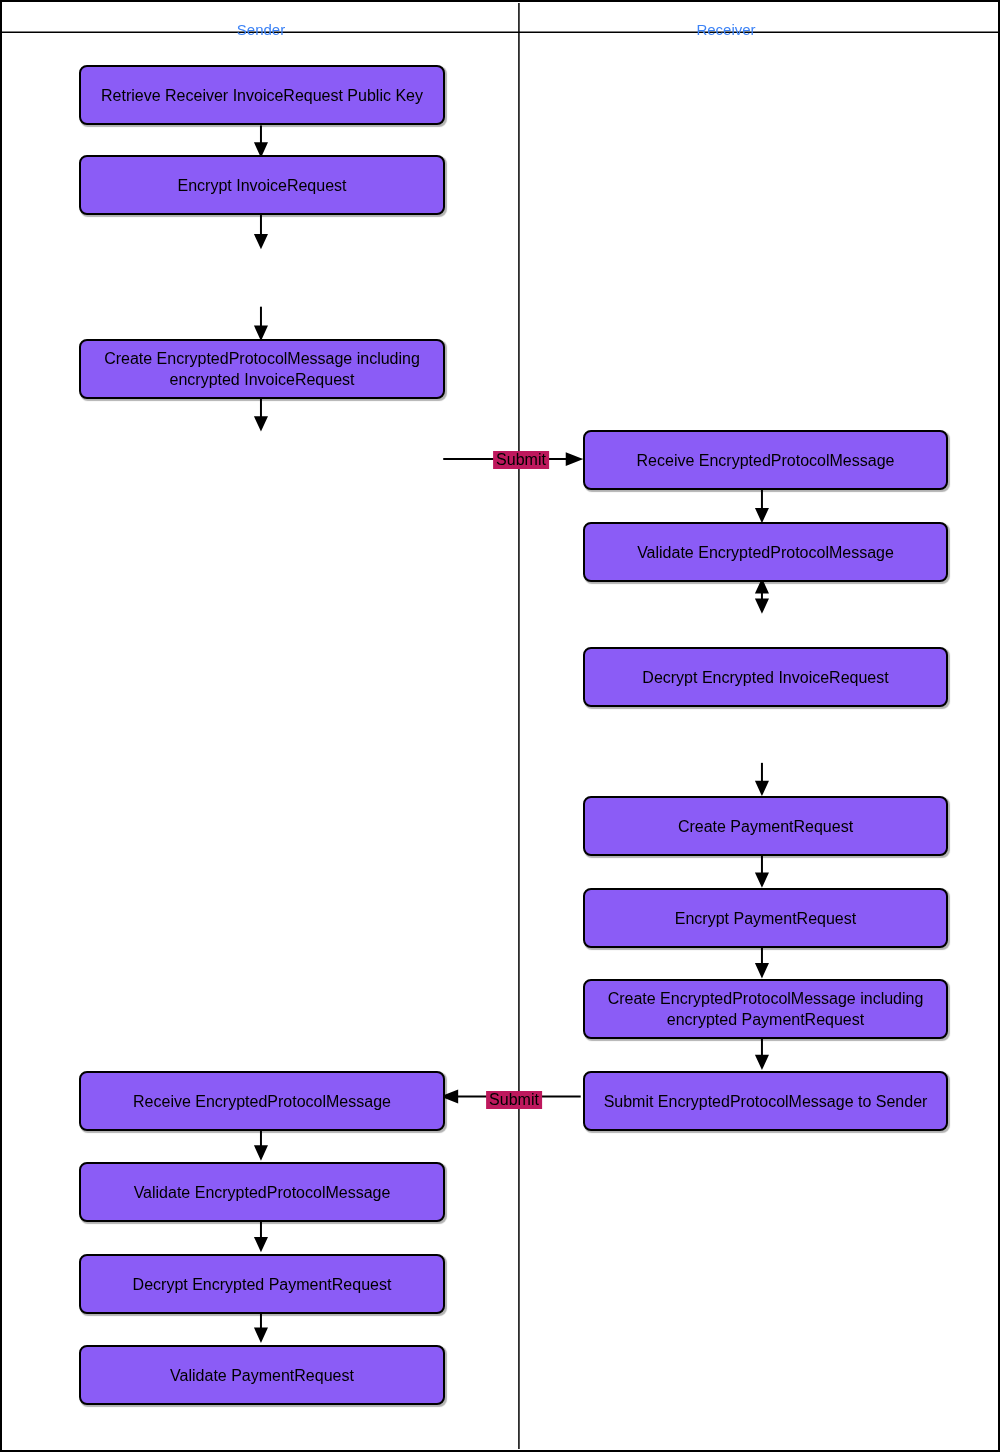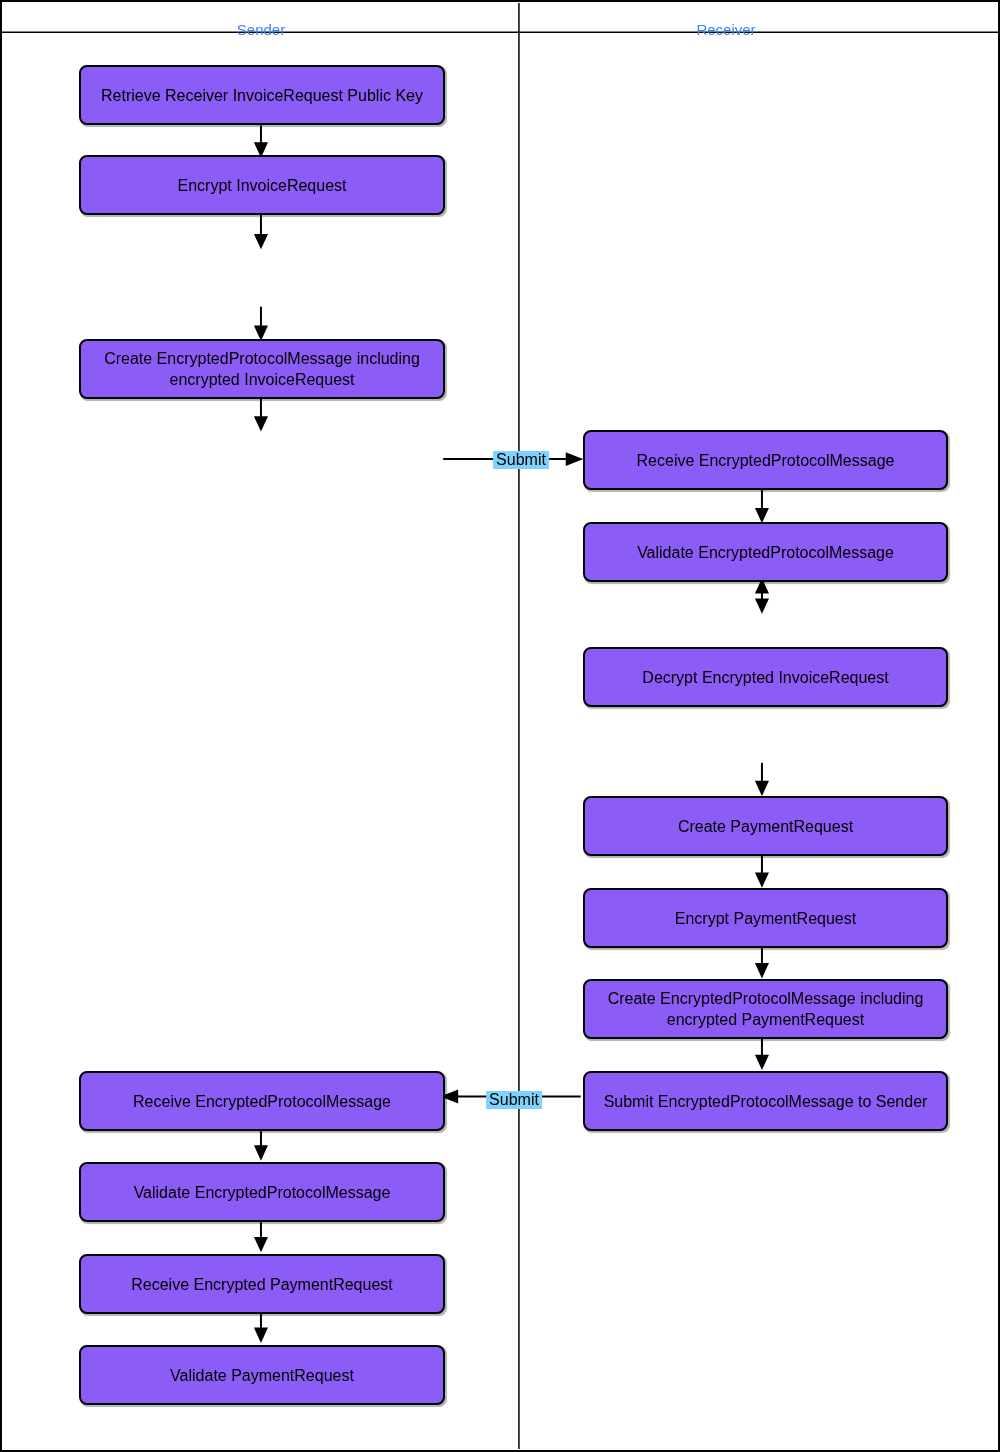--- a/index.html
+++ b/index.html
@@ -53,21 +53,21 @@
     font-size: 16px;
     line-height: 21px;
     color: #000000;
     padding: 4px 12px;
   }
   .node-sender { left: 77px; width: 366px; }
   .node-receiver { left: 581px; width: 365px; }
   .edge-label {
     position: absolute;
     transform: translate(-50%, -50%);
-    background: #7dd3fc;
+    background: #be185d;
     padding: 0 3px;
     font-size: 16px;
     color: #000000;
     white-space: nowrap;
   }
 </style>
 </head>
 <body>
 
 <div class="canvas">
@@ -160,21 +160,21 @@
   </div>
   <div class="lane-header lane-header-receiver">
     <span>Receiver</span>
   </div>
 
   <div class="node node-sender" style="top:63px">Retrieve Receiver InvoiceRequest Public Key</div>
   <div class="node node-sender" style="top:153px">Encrypt InvoiceRequest</div>
   <div class="node node-sender" style="top:337px">Create EncryptedProtocolMessage including encrypted InvoiceRequest</div>
   <div class="node node-sender" style="top:1069px">Receive EncryptedProtocolMessage</div>
   <div class="node node-sender" style="top:1160px">Validate EncryptedProtocolMessage</div>
-  <div class="node node-sender" style="top:1252px">Receive Encrypted PaymentRequest</div>
+  <div class="node node-sender" style="top:1252px">Decrypt Encrypted PaymentRequest</div>
   <div class="node node-sender" style="top:1343px">Validate PaymentRequest</div>
 
   <div class="node node-receiver" style="top:428px">Receive EncryptedProtocolMessage</div>
   <div class="node node-receiver" style="top:520px">Validate EncryptedProtocolMessage</div>
   <div class="node node-receiver" style="top:645px">Decrypt Encrypted InvoiceRequest</div>
   <div class="node node-receiver" style="top:794px">Create PaymentRequest</div>
   <div class="node node-receiver" style="top:886px">Encrypt PaymentRequest</div>
   <div class="node node-receiver" style="top:977px">Create EncryptedProtocolMessage including encrypted PaymentRequest</div>
   <div class="node node-receiver" style="top:1069px">Submit EncryptedProtocolMessage to Sender</div>
 

